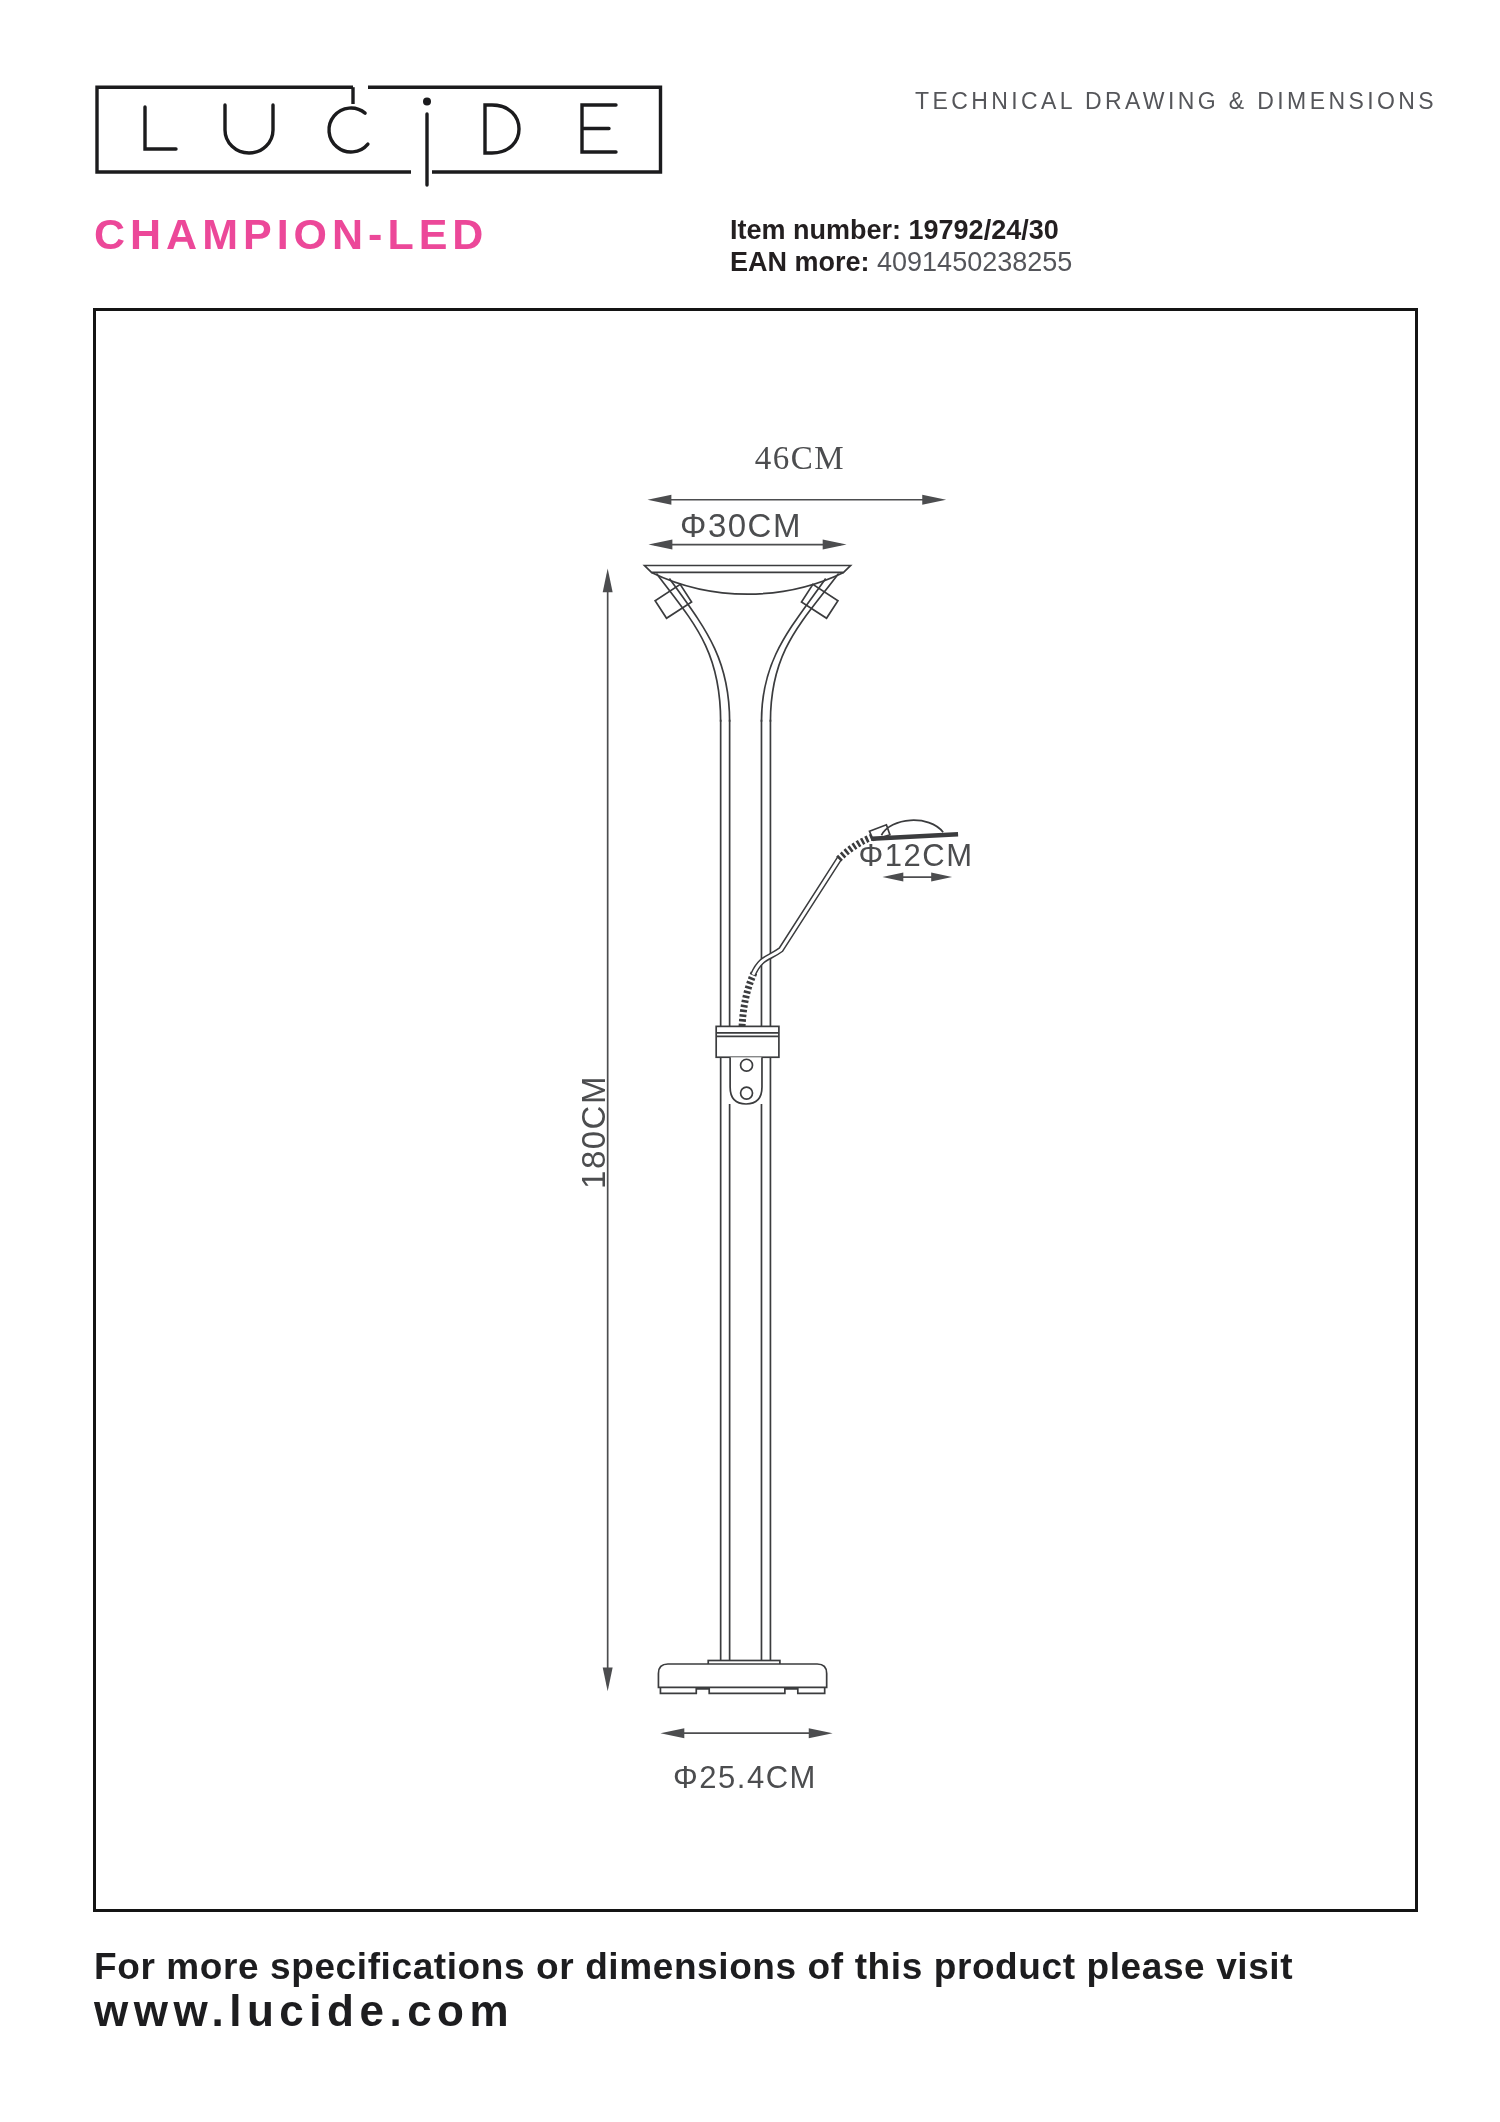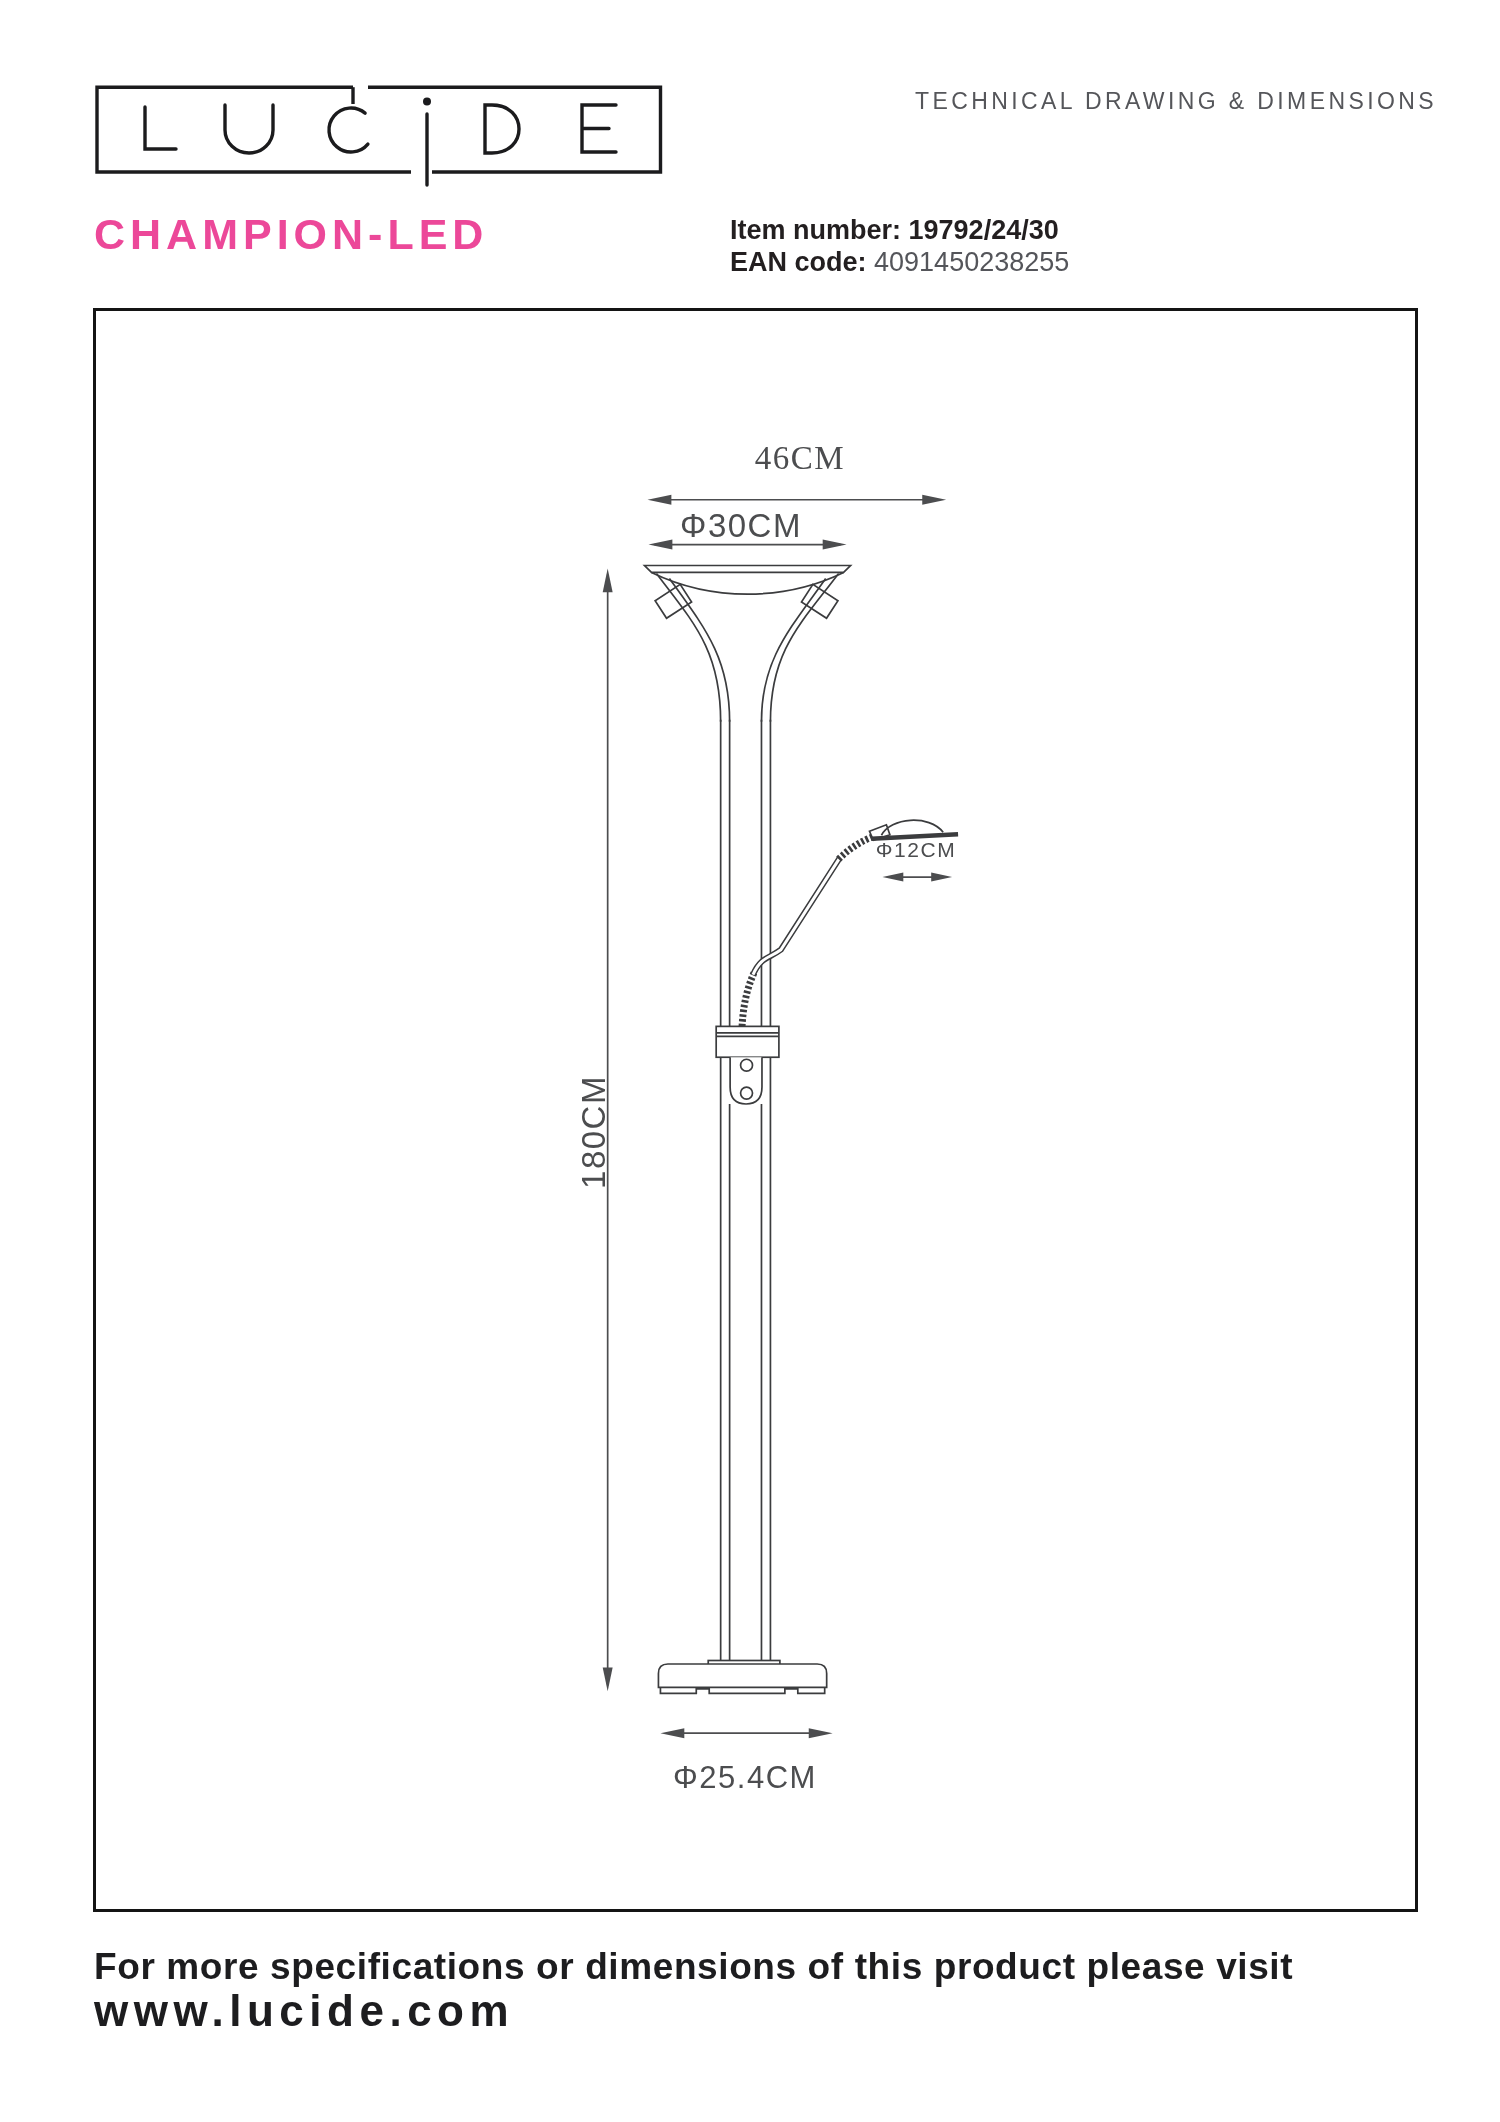--- a/index.html
+++ b/index.html
@@ -34,21 +34,21 @@
     border:3px solid #141414;box-sizing:border-box;
   }
   .drawing-box svg{position:absolute;left:0;top:0;}
 
   .dim-label{
     font-size:33px;color:#4c4d4f;font-weight:400;
     letter-spacing:1.5px;text-align:center;white-space:nowrap;
   }
   .dim-46{left:700px;top:440px;width:200px;font-family:Liberation Serif, serif;}
   .dim-30{left:641px;top:507px;width:200px;}
-  .dim-12{left:816px;top:838px;width:200px;font-size:21px;}
+  .dim-12{left:816px;top:838px;width:200px;font-size:31px;}
   .dim-180{left:509px;top:1113px;width:170px;transform:rotate(-90deg);}
   .dim-254{left:645px;top:1760px;width:200px;font-size:31px;}
 
   .footer-note{
     left:94px;top:1946px;
     font-size:37px;font-weight:700;color:#1d1d1f;
     letter-spacing:0.6px;white-space:nowrap;
   }
   .footer-site{
     left:94px;top:1986px;
@@ -89,21 +89,21 @@
   <div class="abs page-title">TECHNICAL DRAWING &amp; DIMENSIONS</div>
 
   <div class="abs product-name">CHAMPION-LED</div>
 
   <div class="abs codes">
     <div class="row">
       <span class="lbl">Item number:</span>
       <span class="val-bold">19792/24/30</span>
     </div>
     <div class="row">
-      <span class="lbl">EAN code:</span>
+      <span class="lbl">EAN more:</span>
       <span class="val-light">4091450238255</span>
     </div>
   </div>
 
   <div class="abs drawing-box">
     <svg width="1319" height="1598" viewBox="0 0 1325 1604">
 
       <g fill="none" stroke="#3b3c3e" stroke-width="1.7">
 
         <path d="M551,255 L758,255 L751,262 L558,262 Z"></path>

